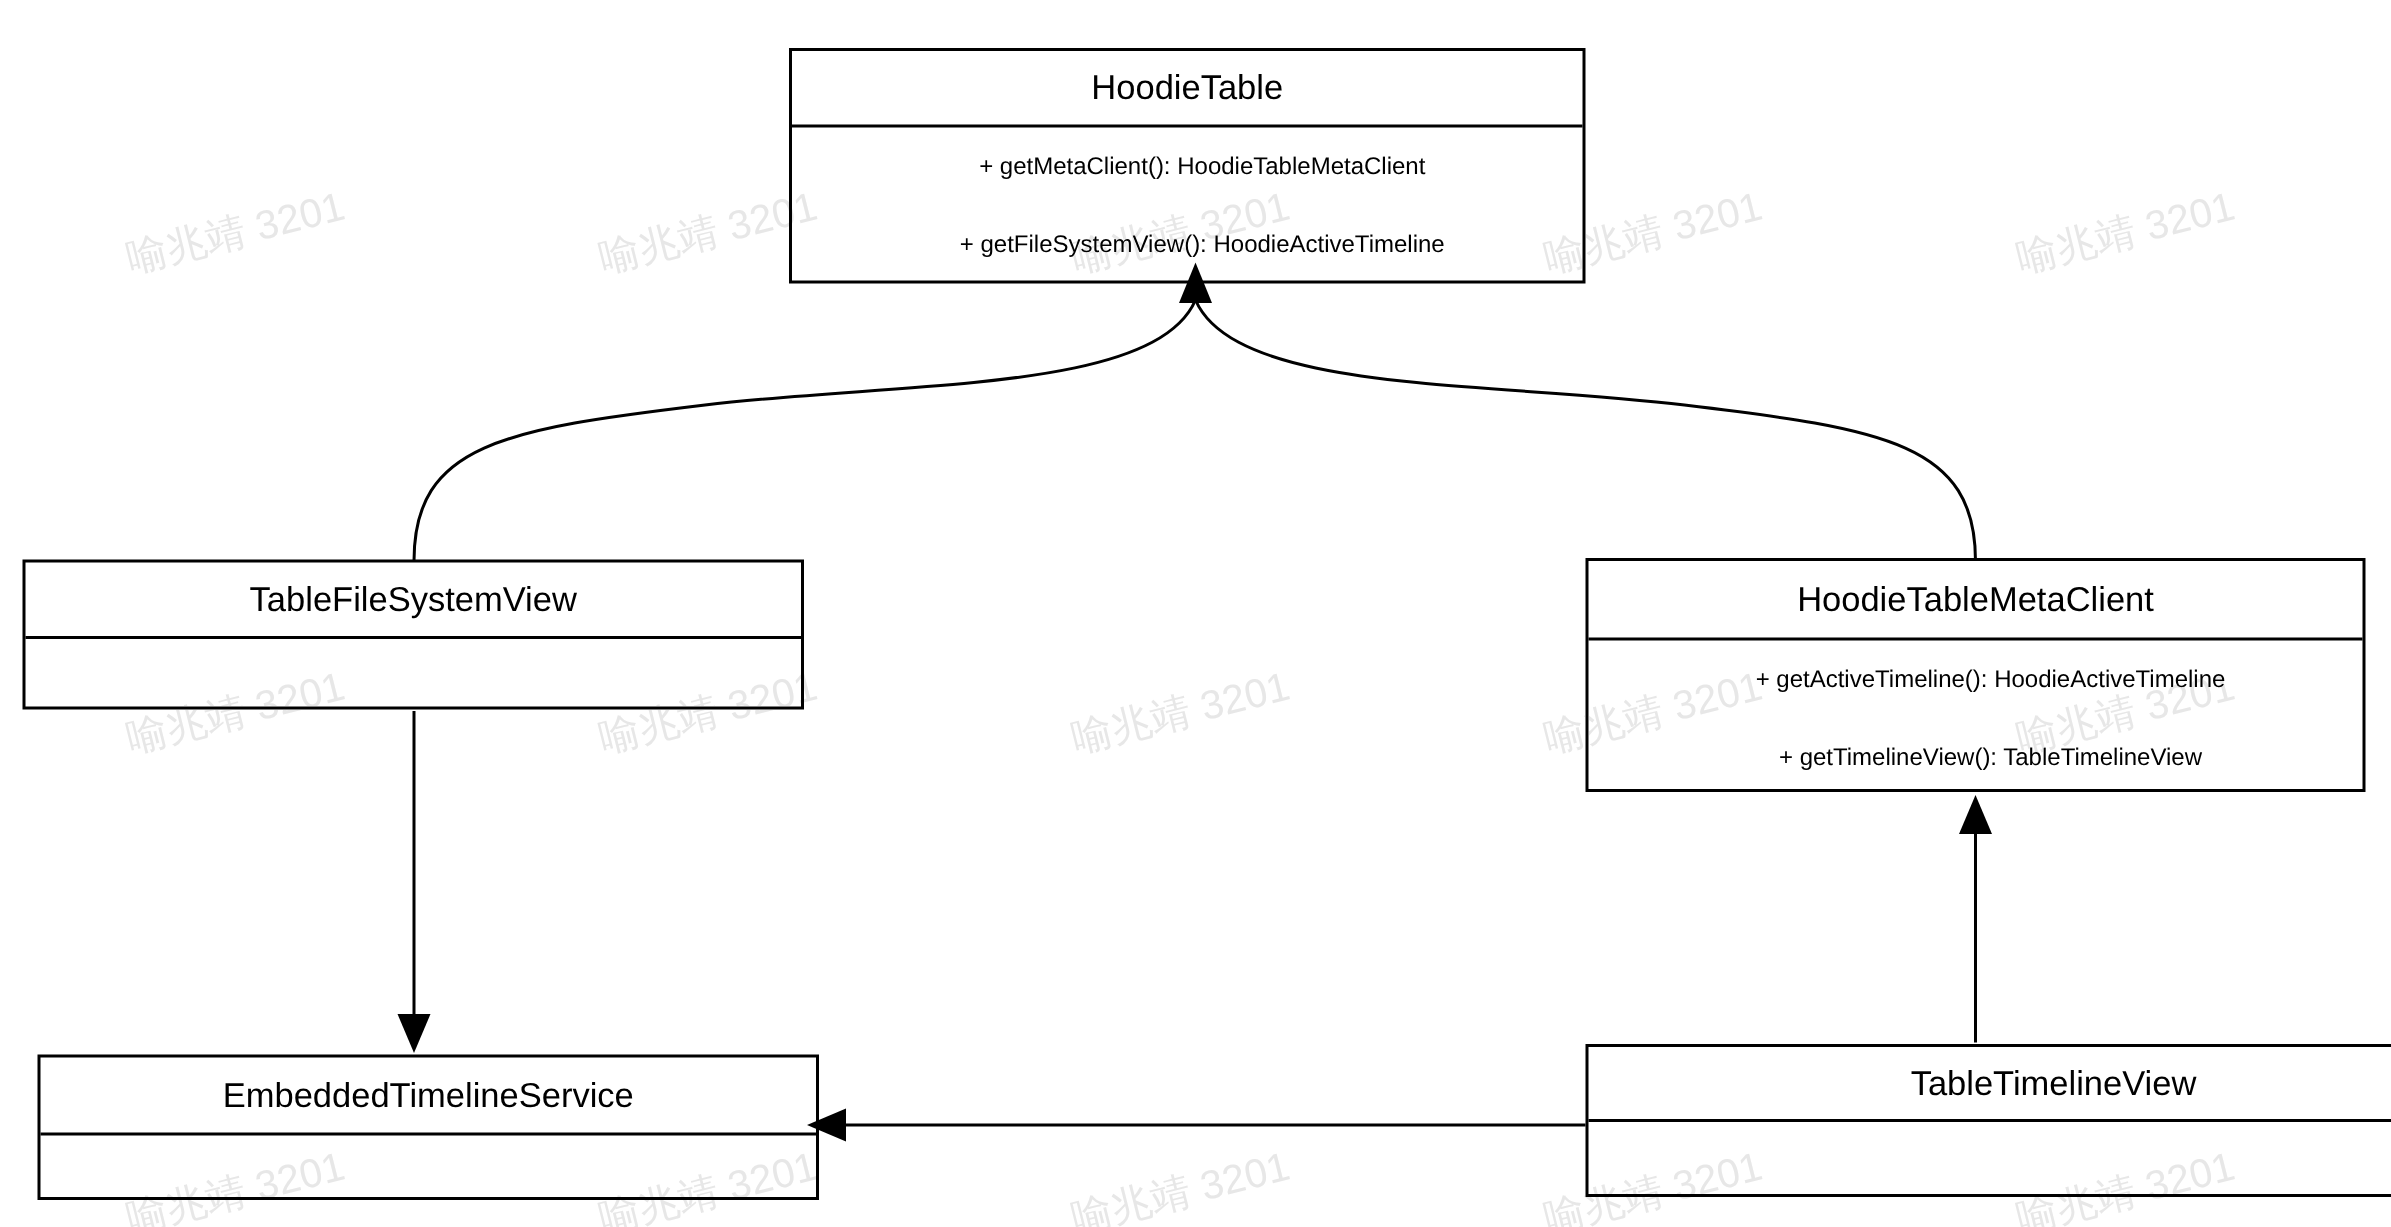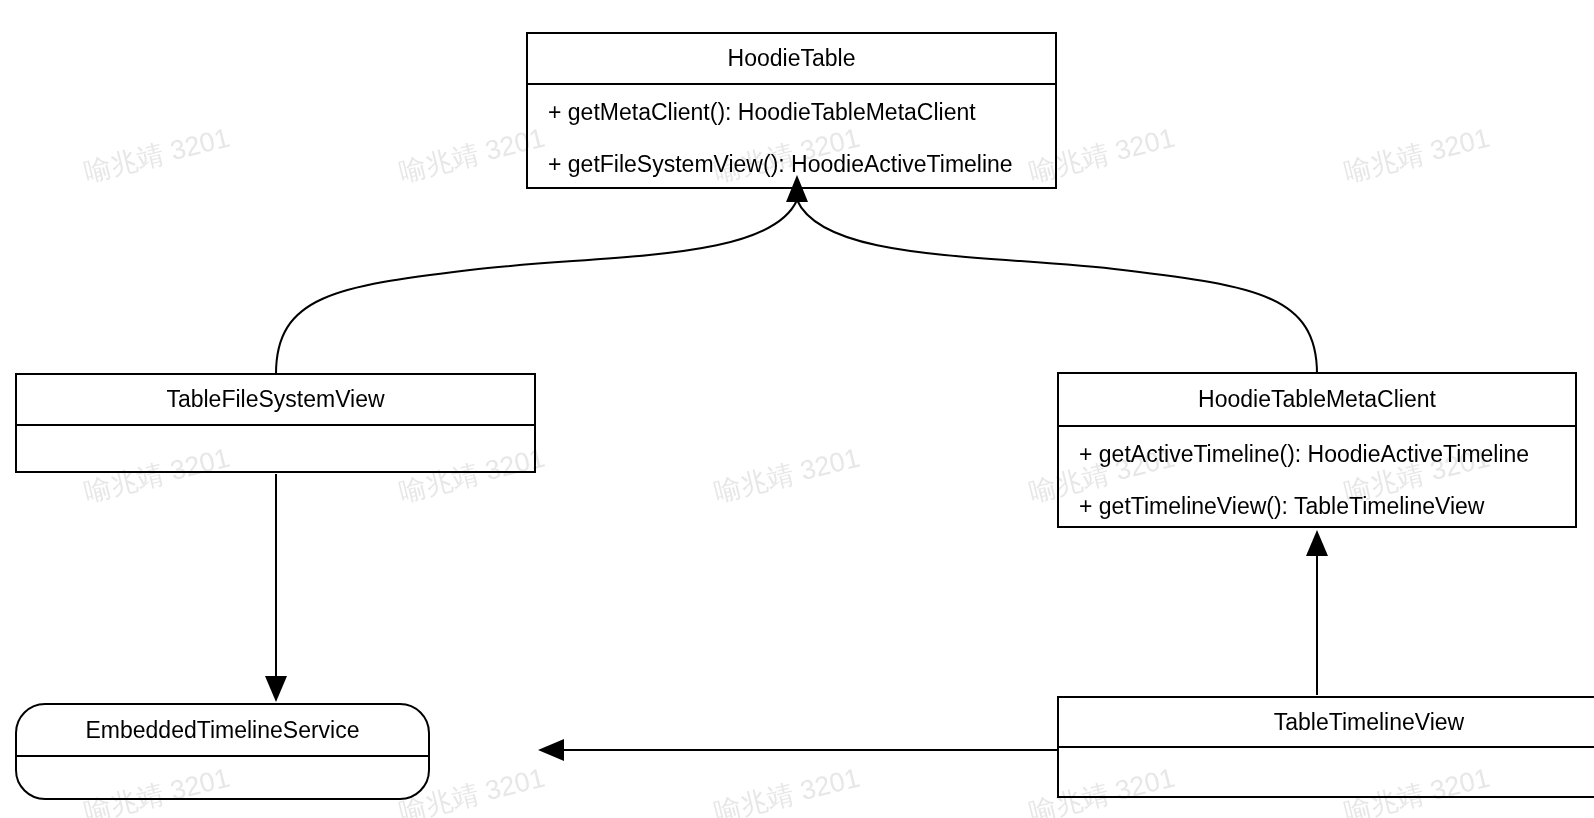--- a/index.html
+++ b/index.html
@@ -26,24 +26,25 @@
     align-items: center;
     justify-content: center;
     font-size: 23px;
     white-space: nowrap;
   }
   .uml-body {
     box-sizing: border-box;
     padding: 14px 0 0 20px;
   }
   .uml-method {
-    font-size: 23px;
+    font-size: 16px;
     line-height: 26px;
     white-space: nowrap;
     margin-bottom: 26px;
+    text-align: center;
   }
   #edges {
     position: absolute;
     left: 0; top: 0;
     width: 1594px; height: 818px;
     z-index: 2;
     pointer-events: none;
   }
   #edges path { stroke: #000000; stroke-width: 2; fill: none; }
   #edges polygon { fill: #000000; stroke: none; }
@@ -82,21 +83,21 @@
       <div class="uml-method">+ getActiveTimeline(): HoodieActiveTimeline</div>
       <div class="uml-method">+ getTimelineView(): TableTimelineView</div>
     </div>
   </div>
 
   <div class="uml-box" style="left:15px; top:373px; width:521px; height:100px;">
     <div class="uml-title" style="height:51px;">TableFileSystemView</div>
     <div class="uml-body"></div>
   </div>
 
-  <div class="uml-box" style="left:15px; top:703px; width:415px; height:97px;border-radius:30px;">
+  <div class="uml-box" style="left:25px; top:703px; width:521px; height:97px;">
     <div class="uml-title" style="height:52px;">EmbeddedTimelineService</div>
     <div class="uml-body"></div>
   </div>
 
   <div class="uml-box" style="left:1057px; top:696px; width:624px; height:102px;">
     <div class="uml-title" style="height:50px;">TableTimelineView</div>
     <div class="uml-body"></div>
   </div>
 
   <svg id="edges" viewBox="0 0 1594 818" xmlns="http://www.w3.org/2000/svg">

